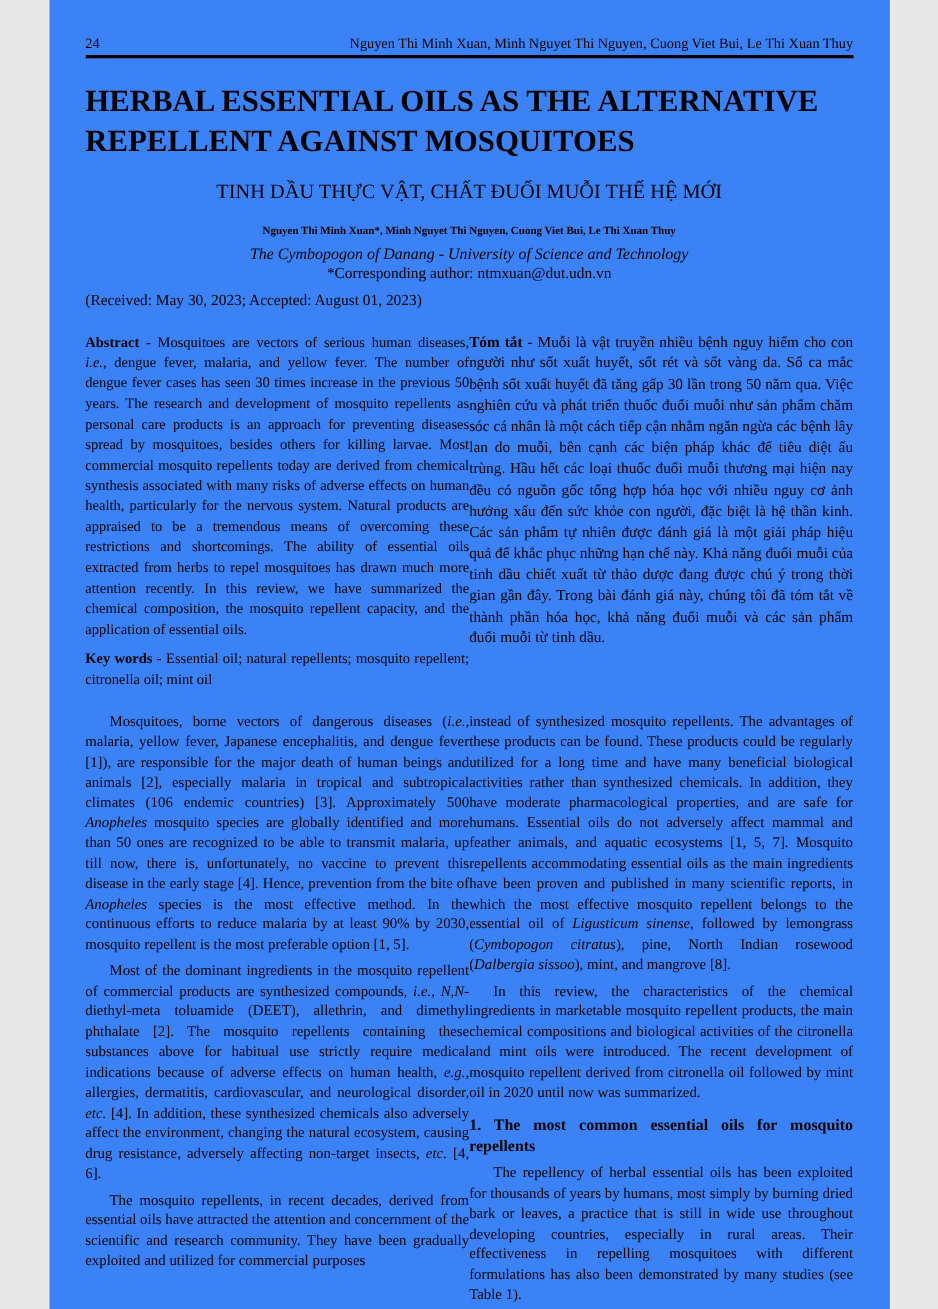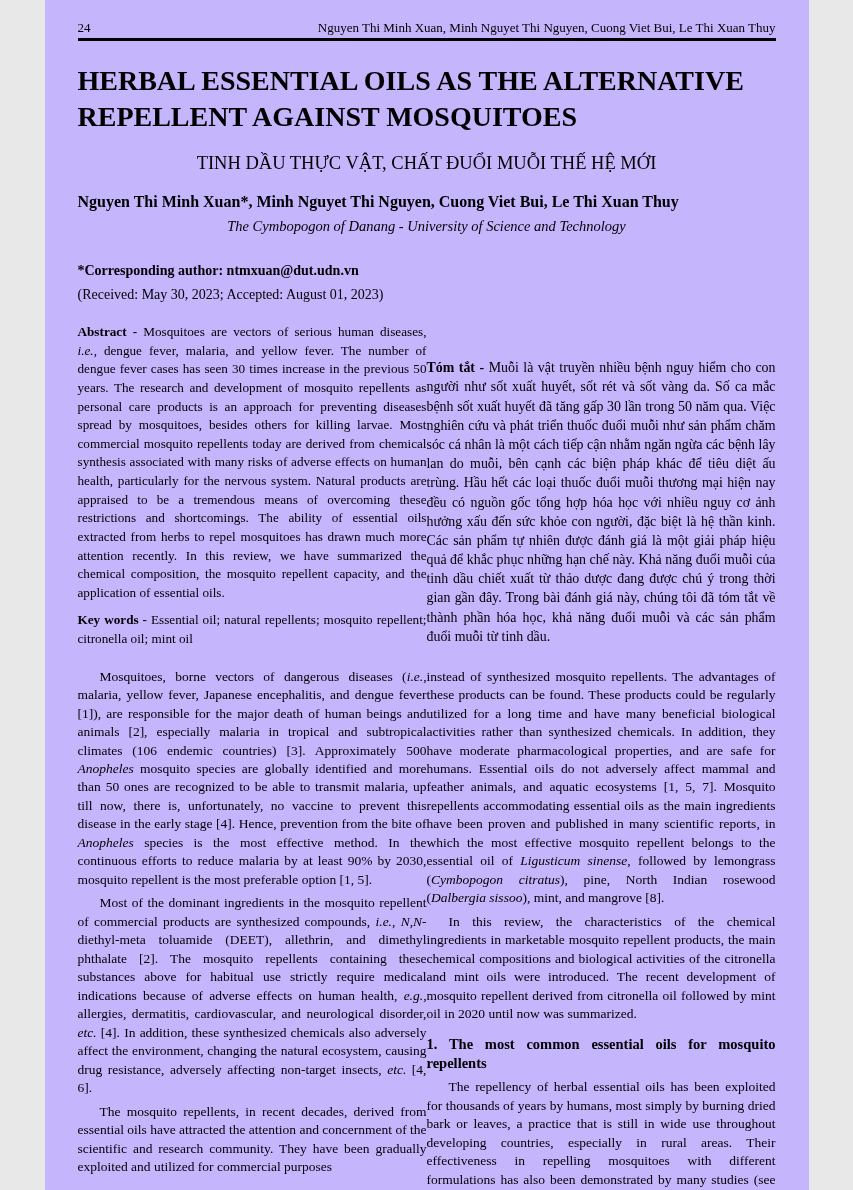--- a/index.html
+++ b/index.html
@@ -1,50 +1,50 @@
 <!DOCTYPE html>
 <html><head>
 <meta charset="utf-8">
 <style>
   html, body { margin: 0; padding: 0; background: #e8e8e8; }
   .page {
     width: 764px; height: 1190px;
-    background: #c4b5fd;
+    background: #3b82f6;
     color: #000000;
     font-family: "Liberation Serif", "DejaVu Serif", serif;
     box-sizing: border-box;
-    padding: 20px 33px 0 33px;
+    padding: 32px 33px 0 33px;
     margin: 0 auto;
     overflow: hidden;
   }
   .running-header {
     display: flex; justify-content: space-between; align-items: flex-end;
     font-size: 13px;
     border-bottom: 3.5px solid #000;
     padding-bottom: 2px;
   }
   .title {
     font-size: 28px; font-weight: bold; text-align: left;
     max-width: 745px; margin: 22px auto 18px auto; line-height: 1.27;
   }
   .subtitle {
     font-size: 18.5px; font-weight: normal; text-align: center;
     margin: 3px 0 0 0; line-height: 1.25;
   }
-  .authors { font-size: 16px; font-weight: bold; margin-top: 18px; }
+  .authors { font-size: 10px; font-weight: bold; text-align: center; margin-top: 18px; }
   .affiliation { font-size: 14.5px; font-style: italic; text-align: center; margin-top: 7px; }
-  .corresponding { font-size: 14px; margin-top: 28px; font-weight: bold; }
+  .corresponding { font-size: 14px; text-align: center; margin-top: 2px; }
   .dates { font-size: 14px; text-align: left; margin-top: 8px; }
   .row { display: flex; }
   .abstract-row { margin-top: 20px; }
   .body-row { margin-top: 14px; }
   .col { flex: 1 1 0; min-width: 0; }
   p { margin: 0 0 5px 0; text-align: justify; }
   .abs { font-size: 13.2px; line-height: 1.41; }
-  .abs-vi { font-size: 13.9px; line-height: 1.38; margin-top: 35px; }
+  .abs-vi { font-size: 13.9px; line-height: 1.38; }
   .kw { margin-top: 9px; }
   .body-text { font-size: 13.5px; line-height: 1.37; }
   .indent { text-indent: 22px; }
   h3.sec-heading {
     font-size: 14.5px; font-weight: bold; margin: 0 0 6px 0;
     text-align: justify; line-height: 1.3;
   }
   h3.sec-heading.mid { margin-top: 11px; }
 </style>
 </head>

